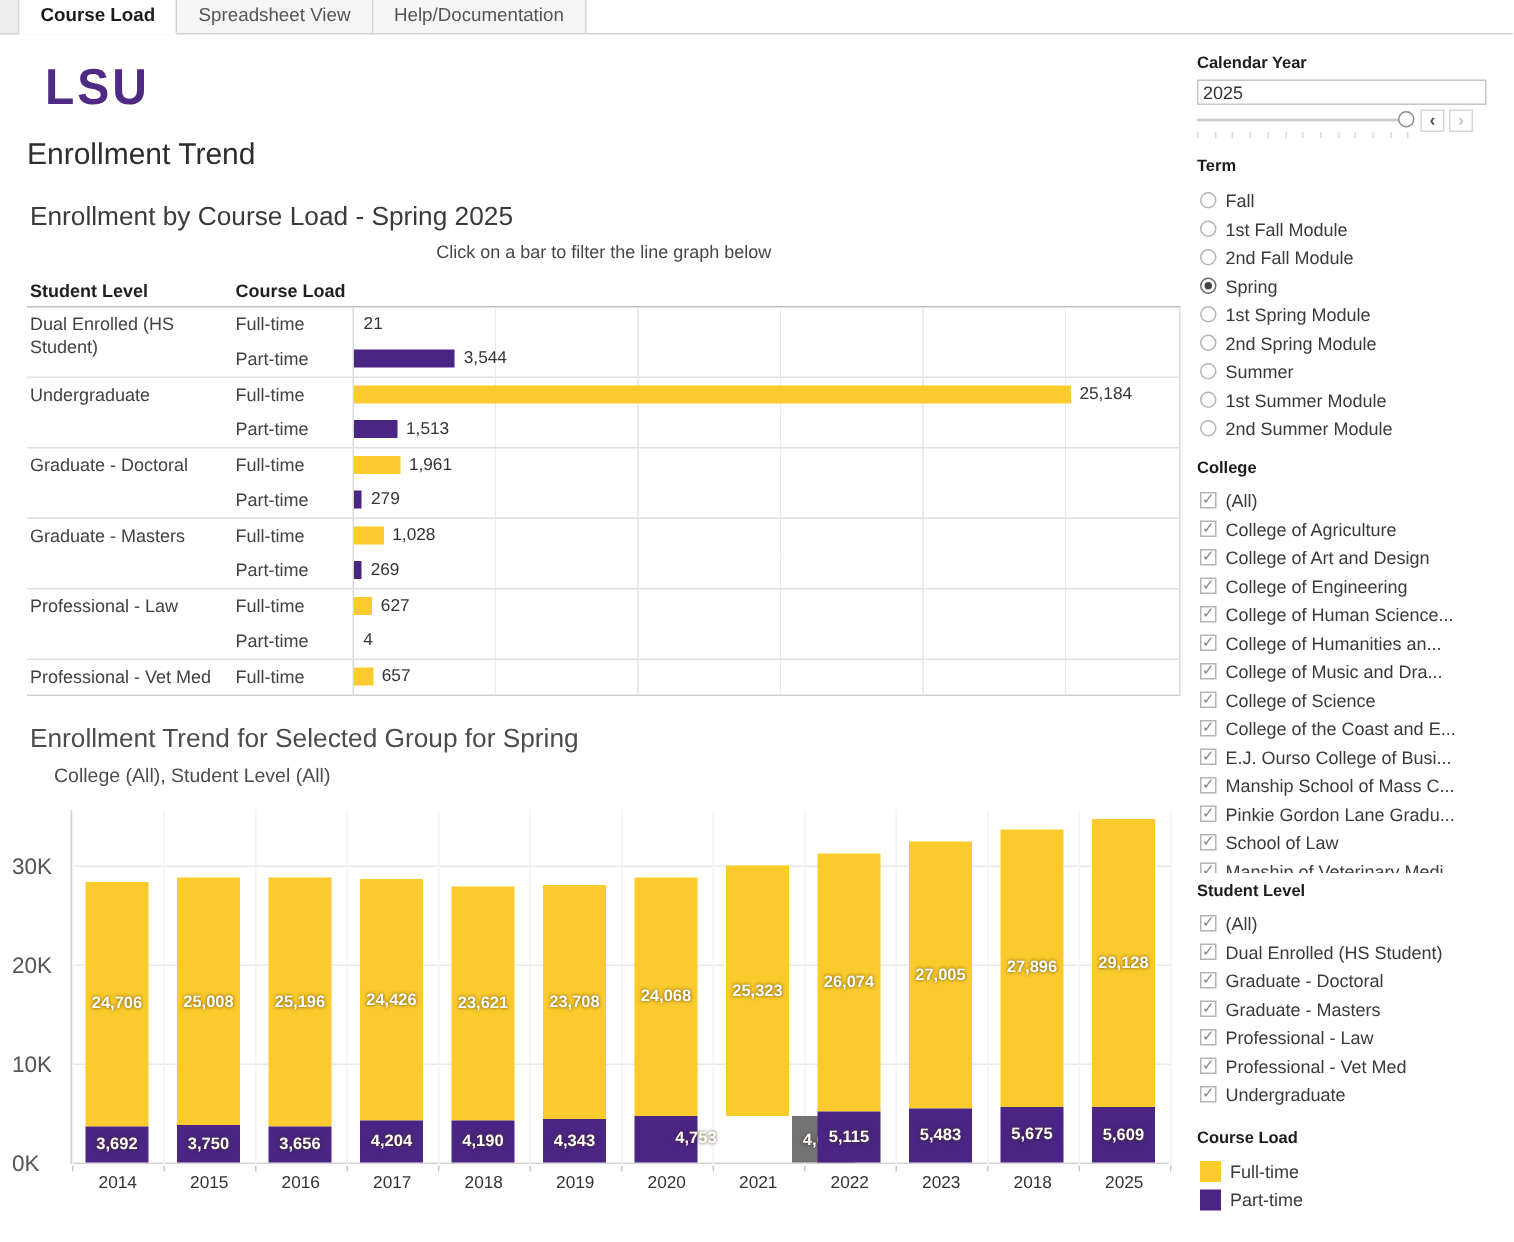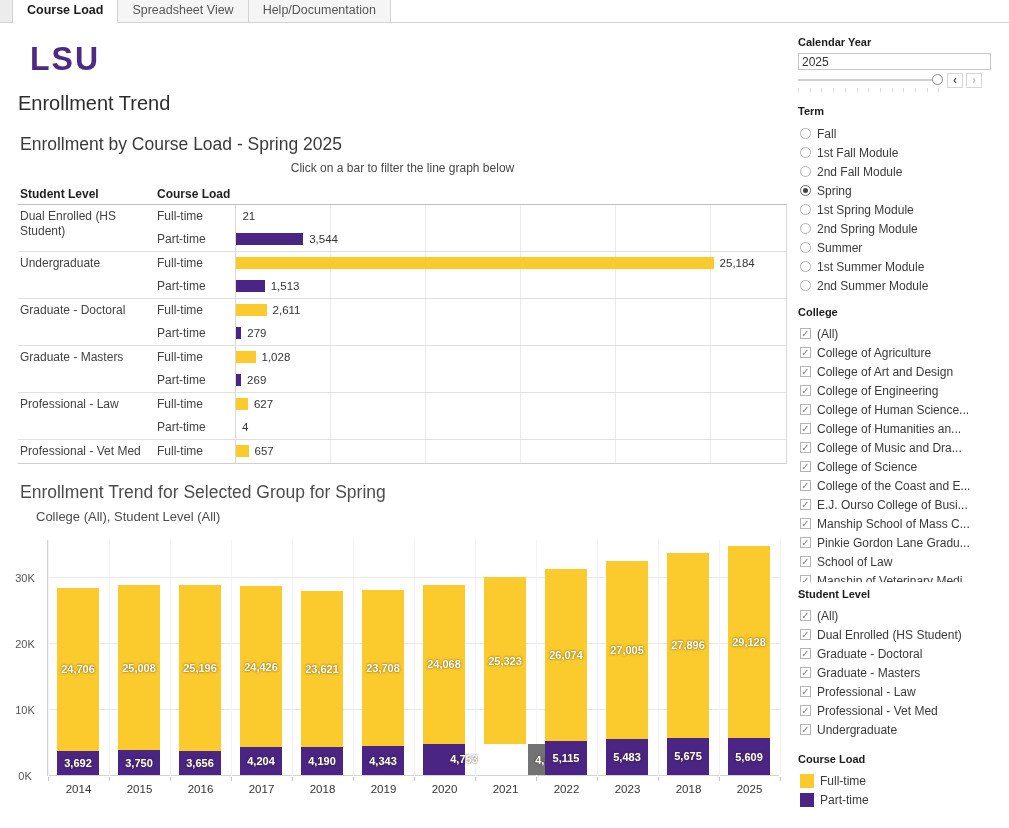--- a/index.html
+++ b/index.html
@@ -37,21 +37,21 @@
       background:repeating-linear-gradient(to right, transparent 0 94px, #ebebeb 94px 95px); }
   .bt-bar  { position:absolute; top:5px; height:12px; }
   .bt-val  { position:absolute; top:0; line-height:23px; font-size:11.5px; color:#333; white-space:nowrap; }
 
   
   .trend-title { position:absolute; left:20px; top:482px; font-size:17.5px; color:#4c4c4c; font-weight:normal; }
   .trend-sub   { position:absolute; left:36px; top:509px; font-size:13px; color:#4c4c4c; }
   .plot { position:absolute; left:47px; top:540px; width:732px; height:236px;
           border-left:1px solid #d4d4d4; border-bottom:1px solid #d4d4d4; }
   .gridline { position:absolute; left:0; width:732px; height:1px; background:#e9e9e9; }
-  .ylab { position:absolute; width:34px; text-align:center; font-size:11px; color:#555; transform:translateY(-50%); }
+  .ylab { position:absolute; width:34px; text-align:left; font-size:15px; color:#555; transform:translateY(-50%); }
   .colline { position:absolute; top:0; width:1px; height:236px; background:#f4f4f4; }
   .xtick { position:absolute; top:237px; width:1px; height:4px; background:#c9c9c9; }
   .bars { position:absolute; left:0; bottom:0; width:732px; height:236px; display:flex; }
   .col { position:relative; width:61px; height:236px; }
   .stack { position:absolute; bottom:0; left:9px; width:42px; display:flex; flex-direction:column; }
   .seg { position:relative; width:42px; display:flex; align-items:center; justify-content:center; }
   .seg-label { font-size:11px; font-weight:bold; color:#fff; white-space:nowrap;
                text-shadow:0 0 2px rgba(70,50,0,.6), 0 0 3px rgba(70,50,0,.35); }
   .xlab { position:absolute; top:243px; width:61px; text-align:center; font-size:11.5px; color:#333; }
 
@@ -142,21 +142,21 @@
             </div>
           </div>
         </div>
         <div class="bt-group">
           <div class="bt-level">Graduate - Doctoral</div>
           <div class="bt-rows">
             <div class="bt-row">
               <div class="bt-load">Full-time</div>
               <div class="bt-barcell">
                 <div class="bt-bar" style="width: 30.6px; background: rgb(251, 203, 45);"></div>
-                <div class="bt-val" style="left: 36.6px;">2,611</div>
+                <div class="bt-val" style="left: 36.6px;">1,961</div>
               </div>
             </div>
             <div class="bt-row">
               <div class="bt-load">Part-time</div>
               <div class="bt-barcell">
                 <div class="bt-bar" style="width: 5.3px; background: rgb(74, 37, 131);"></div>
                 <div class="bt-val" style="left: 11.3px;">279</div>
               </div>
             </div>
           </div>

